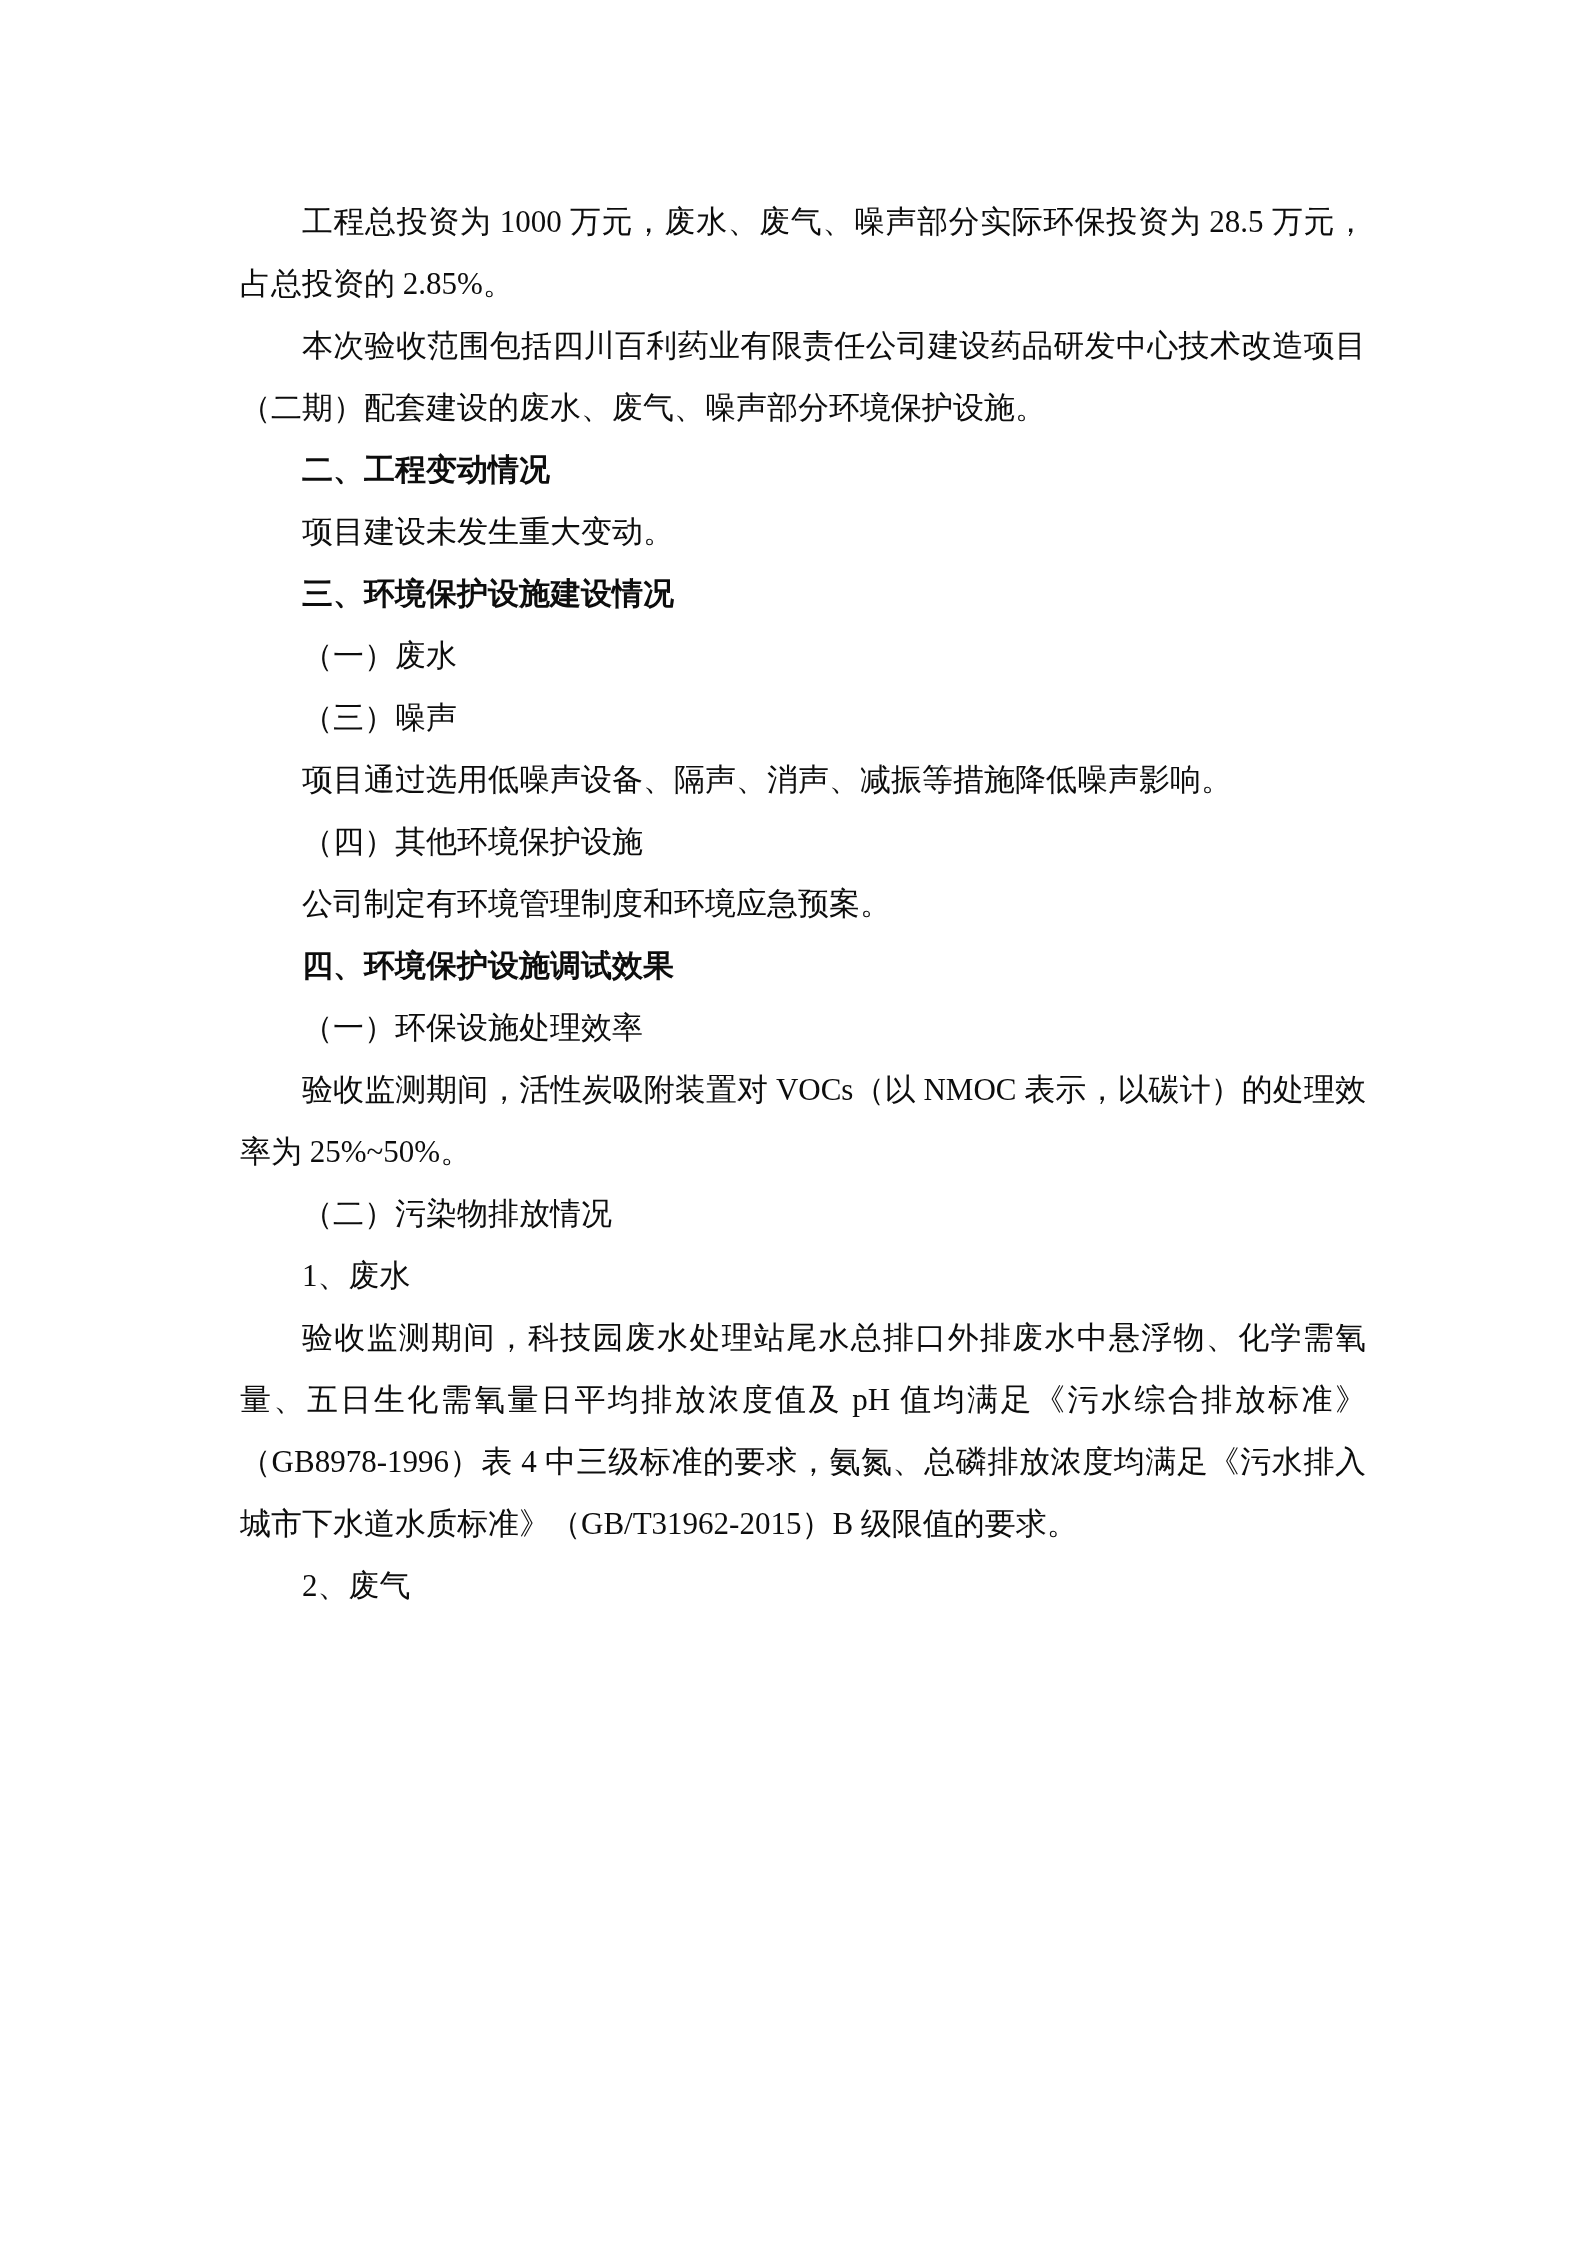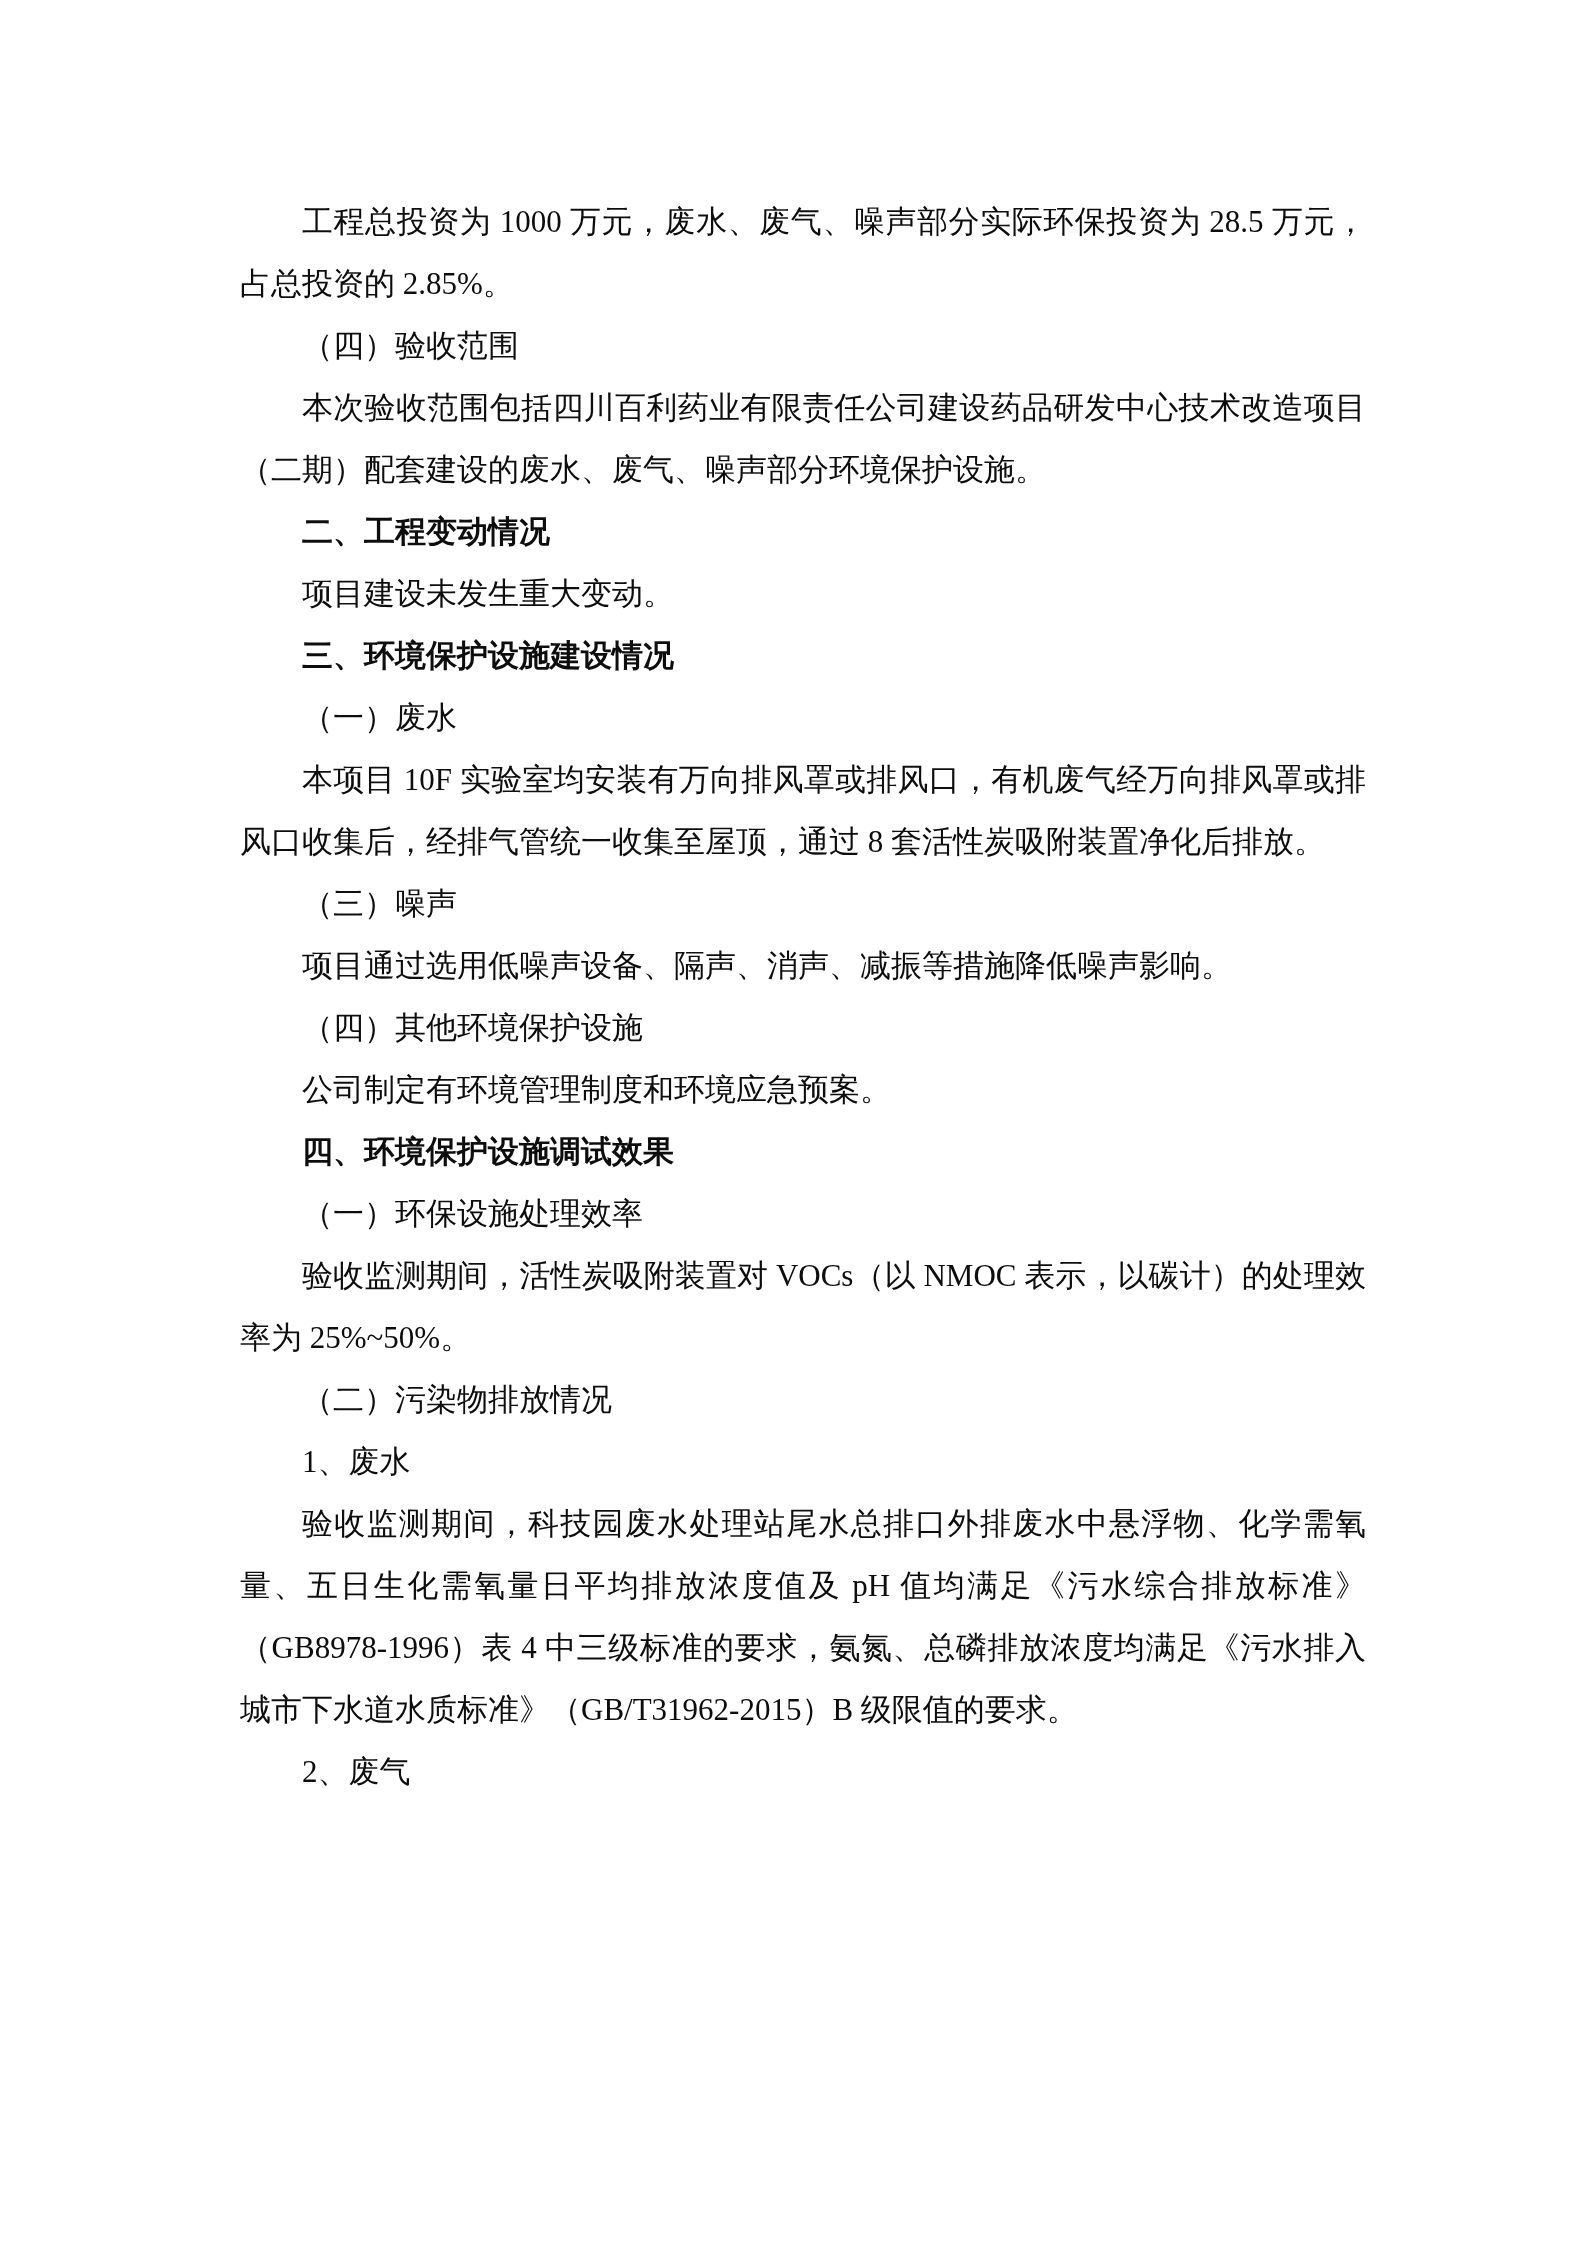--- a/index.html
+++ b/index.html
@@ -40,27 +40,25 @@
   .heading {
     font-weight: bold;
   }
 </style>
 </head>
 <body>
 
 <div class="doc-page">
   <div class="doc-body">
     <p class="para body">工程总投资为 1000 万元，废水、废气、噪声部分实际环保投资为 28.5 万元，占总投资的 2.85%。</p>
-    <p class="para sub">（四）验收范围</p>
     <p class="para body">本次验收范围包括四川百利药业有限责任公司建设药品研发中心技术改造项目（二期）配套建设的废水、废气、噪声部分环境保护设施。</p>
     <p class="para heading">二、工程变动情况</p>
     <p class="para body">项目建设未发生重大变动。</p>
     <p class="para heading">三、环境保护设施建设情况</p>
     <p class="para sub">（一）废水</p>
-    <p class="para body">本项目 10F 实验室均安装有万向排风罩或排风口，有机废气经万向排风罩或排风口收集后，经排气管统一收集至屋顶，通过 8 套活性炭吸附装置净化后排放。</p>
     <p class="para sub">（三）噪声</p>
     <p class="para body">项目通过选用低噪声设备、隔声、消声、减振等措施降低噪声影响。</p>
     <p class="para sub">（四）其他环境保护设施</p>
     <p class="para body">公司制定有环境管理制度和环境应急预案。</p>
     <p class="para heading">四、环境保护设施调试效果</p>
     <p class="para sub">（一）环保设施处理效率</p>
     <p class="para body">验收监测期间，活性炭吸附装置对 VOCs（以 NMOC 表示，以碳计）的处理效率为 25%~50%。</p>
     <p class="para sub">（二）污染物排放情况</p>
     <p class="para sub">1、废水</p>
     <p class="para body">验收监测期间，科技园废水处理站尾水总排口外排废水中悬浮物、化学需氧量、五日生化需氧量日平均排放浓度值及 pH 值均满足《污水综合排放标准》（GB8978-1996）表 4 中三级标准的要求，氨氮、总磷排放浓度均满足《污水排入城市下水道水质标准》（GB/T31962-2015）B 级限值的要求。</p>

